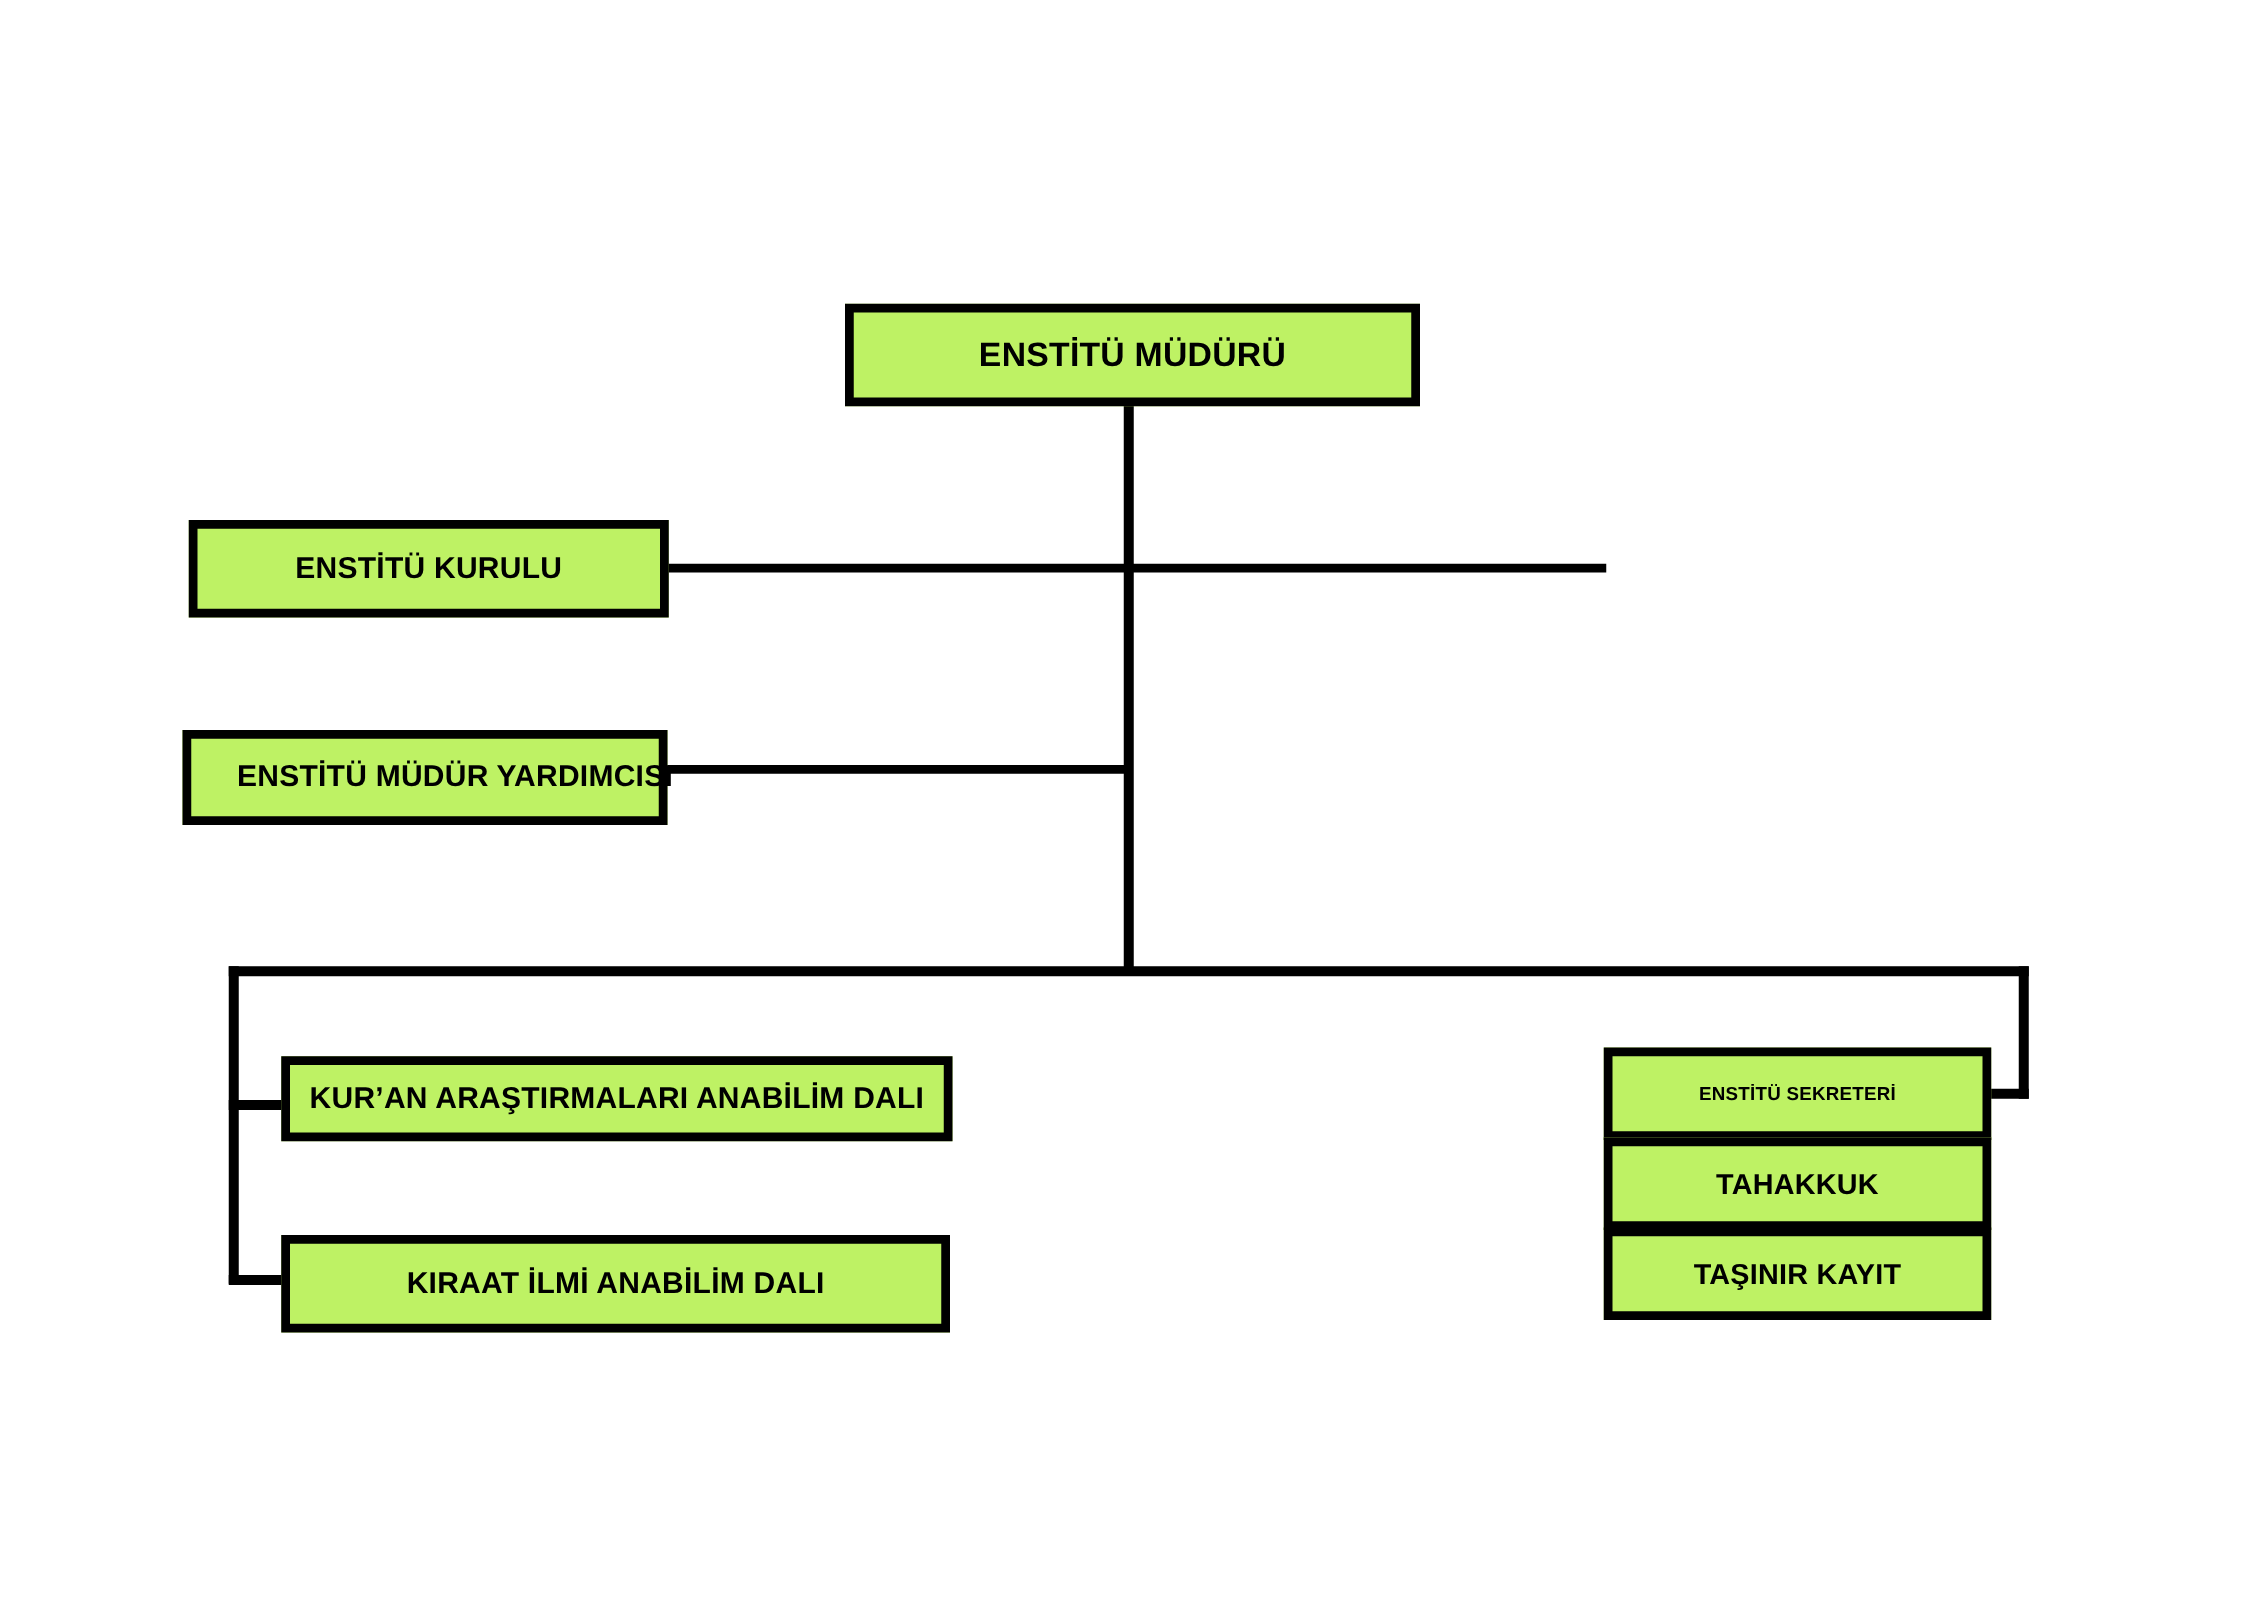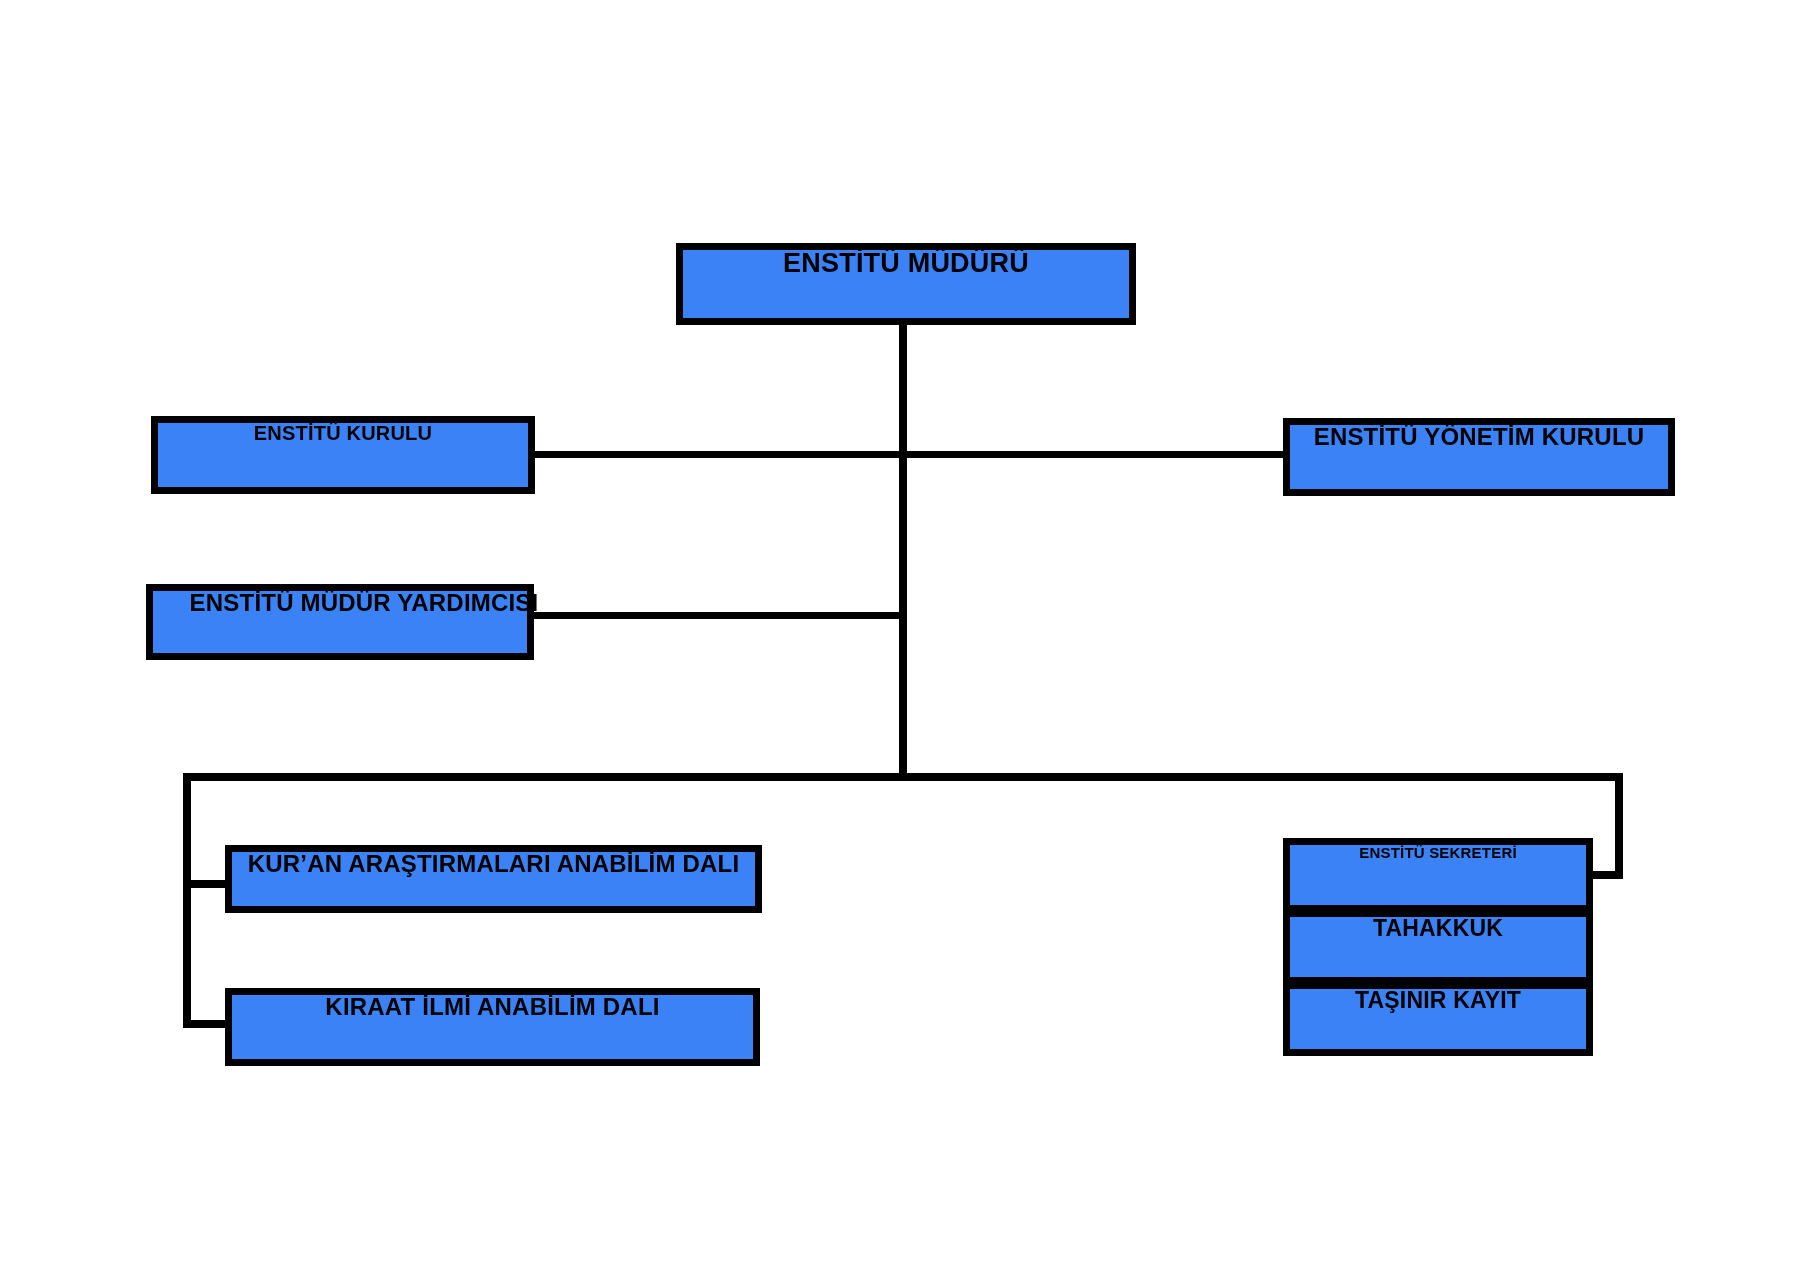--- a/index.html
+++ b/index.html
@@ -11,24 +11,24 @@
     position: relative;
     width: 1810px;
     height: 1280px;
     background: #ffffff;
     overflow: hidden;
     font-family: "Liberation Sans", sans-serif;
   }
   .node {
     position: absolute;
     box-sizing: border-box;
-    background: #3b82f6;
+    background: #bef264;
     border: 7px solid #000000;
     display: flex;
-    align-items: flex-start;
+    align-items: center;
     justify-content: center;
     z-index: 3;
   }
   .node-label {
     font-family: "Liberation Sans", sans-serif;
     font-weight: bold;
     color: #000000;
     letter-spacing: 0.2px;
     white-space: nowrap;
     text-align: center;
@@ -44,21 +44,21 @@
   #node-kurulu     { left: 151px; top: 416px;  width: 384px; height: 78px;  }
   #node-yonetim    { left: 1283px; top: 418px; width: 392px; height: 78px;  }
   #node-yardimci   { left: 146px; top: 584px;  width: 388px; height: 76px;  }
   #node-kuran      { left: 225px; top: 845px;  width: 537px; height: 68px;  }
   #node-kiraat     { left: 225px; top: 988px;  width: 535px; height: 78px;  }
   #node-sekreter   { left: 1283px; top: 838px; width: 310px; height: 74px;  }
   #node-tahakkuk   { left: 1283px; top: 910px; width: 310px; height: 74px;  }
   #node-tasinir    { left: 1283px; top: 982px; width: 310px; height: 74px;  }
 
   #node-mudur    .node-label { font-size: 27px; }
-  #node-kurulu   .node-label { font-size: 20px; }
+  #node-kurulu   .node-label { font-size: 24px; }
   #node-yonetim  .node-label { font-size: 24px; }
   #node-yardimci .node-label { font-size: 24px; margin-left: 48px; }
   #node-kuran    .node-label { font-size: 24px; }
   #node-kiraat   .node-label { font-size: 24px; }
   #node-sekreter .node-label { font-size: 15px; }
   #node-tahakkuk .node-label { font-size: 23px; }
   #node-tasinir  .node-label { font-size: 23px; }
 
   
   #conn-spine       { left: 899px;  top: 322px;  width: 8px;   height: 456px; }
@@ -87,23 +87,20 @@
   <div class="connector" id="conn-right-stub"></div>
 
   <div class="node" id="node-mudur">
     <span class="node-label">ENSTİTÜ MÜDÜRÜ</span>
   </div>
 
   <div class="node" id="node-kurulu">
     <span class="node-label">ENSTİTÜ KURULU</span>
   </div>
 
-  <div class="node" id="node-yonetim">
-    <span class="node-label">ENSTİTÜ YÖNETİM KURULU</span>
-  </div>
 
   <div class="node" id="node-yardimci">
     <span class="node-label">ENSTİTÜ MÜDÜR YARDIMCISI</span>
   </div>
 
   <div class="node" id="node-kuran">
     <span class="node-label">KUR’AN ARAŞTIRMALARI ANABİLİM DALI</span>
   </div>
 
   <div class="node" id="node-kiraat">

